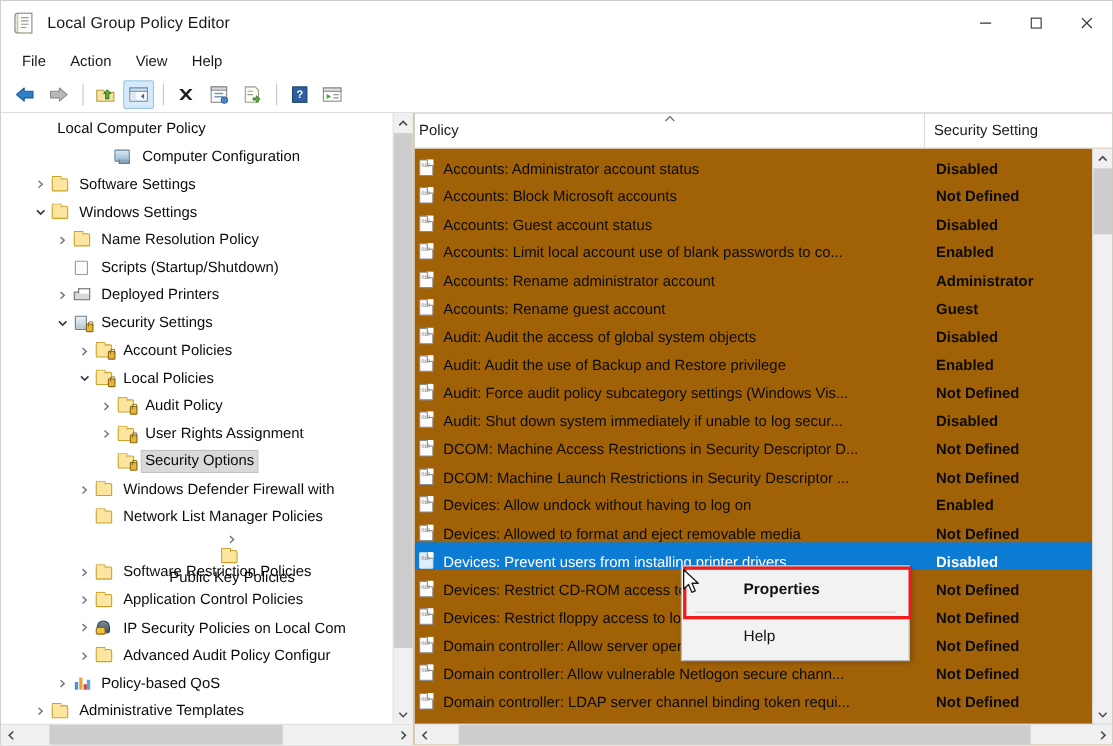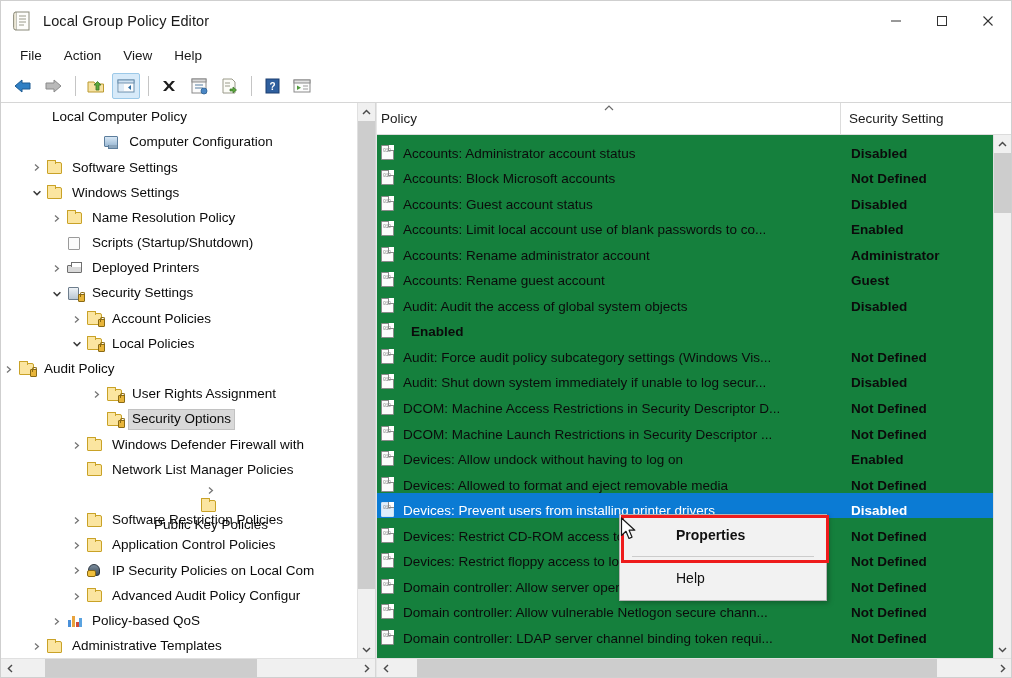--- a/index.html
+++ b/index.html
@@ -91,21 +91,21 @@
   .pane-left {
     width: 375px; flex: 0 0 375px;
     display: flex; flex-direction: column;
     background: #fff;
     border-right: 1px solid #d6d6d6;
     min-height: 0;
   }
   .pane-right {
     flex: 1 1 auto;
     display: flex; flex-direction: column;
-    background: #15803d;
+    background: #a16207;
     min-height: 0;
     border-left: 1px solid #e6e6e6;
   }
 
   
   .tree-wrap {
     flex: 1 1 auto; display: flex; min-height: 0;
     position: relative; overflow: hidden;
   }
   .tree {
@@ -583,21 +583,21 @@
                 <svg width="10" height="10" viewBox="0 0 10 10">
                   <path d="M1.6 3.2 L5 6.6 L8.4 3.2" fill="none" stroke="#3a3a3a" stroke-width="1.5"></path>
                 </svg>
               </span>
               <span class="ticon">
                 <span class="ico-folder"></span>
                 <span class="ico-lock"></span>
               </span>
               <span class="tlabel">Local Policies</span>
             </div>
-            <div class="tnode" style="">
+            <div class="tnode" style="padding-left: 88px;">
               <span class="chev">
                 <svg width="9" height="9" viewBox="0 0 9 9">
                   <path d="M3 1.4 L6.4 4.5 L3 7.6" fill="none" stroke="#767676" stroke-width="1.3"></path>
                 </svg>
               </span>
               <span class="ticon">
                 <span class="ico-folder"></span>
                 <span class="ico-lock"></span>
               </span>
               <span class="tlabel">Audit Policy</span>
@@ -818,20 +818,21 @@
               <span class="r-icon">
                 <span class="ico-policy"></span>
               </span>
               <span class="r-name">Audit: Audit the access of global system objects</span>
               <span class="r-setting">Disabled</span>
             </div>
             <div class="lv-row">
               <span class="r-icon">
                 <span class="ico-policy"></span>
               </span>
+              <span class="r-name">Audit: Audit the use of Backup and Restore privilege</span>
               <span class="r-setting">Enabled</span>
             </div>
             <div class="lv-row">
               <span class="r-icon">
                 <span class="ico-policy"></span>
               </span>
               <span class="r-name">Audit: Force audit policy subcategory settings (Windows Vis...</span>
               <span class="r-setting">Not Defined</span>
             </div>
             <div class="lv-row">

